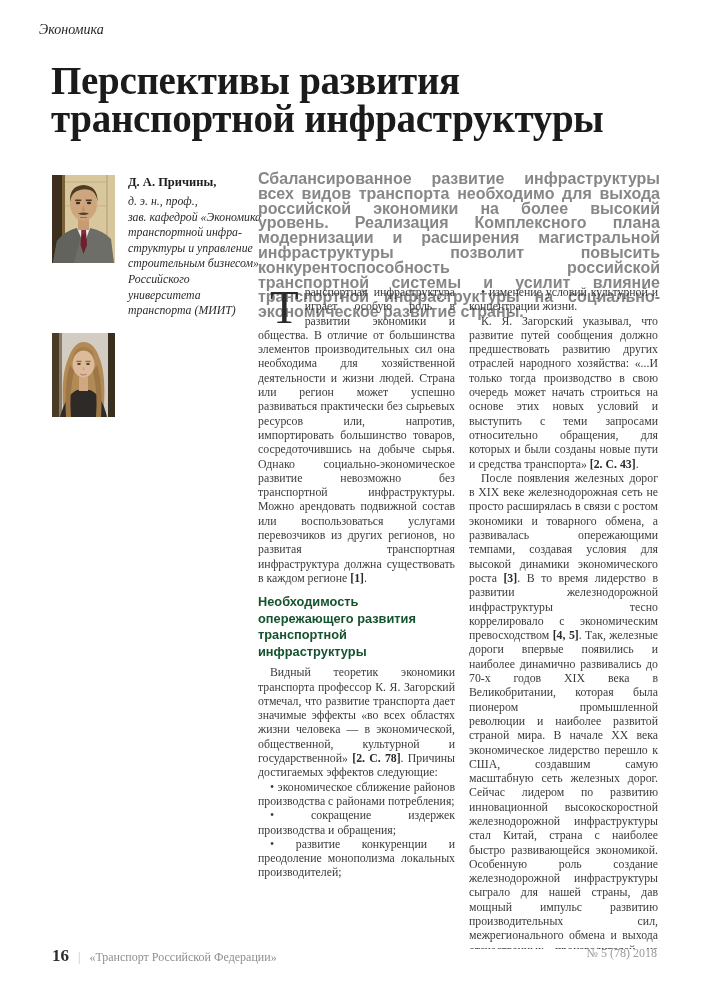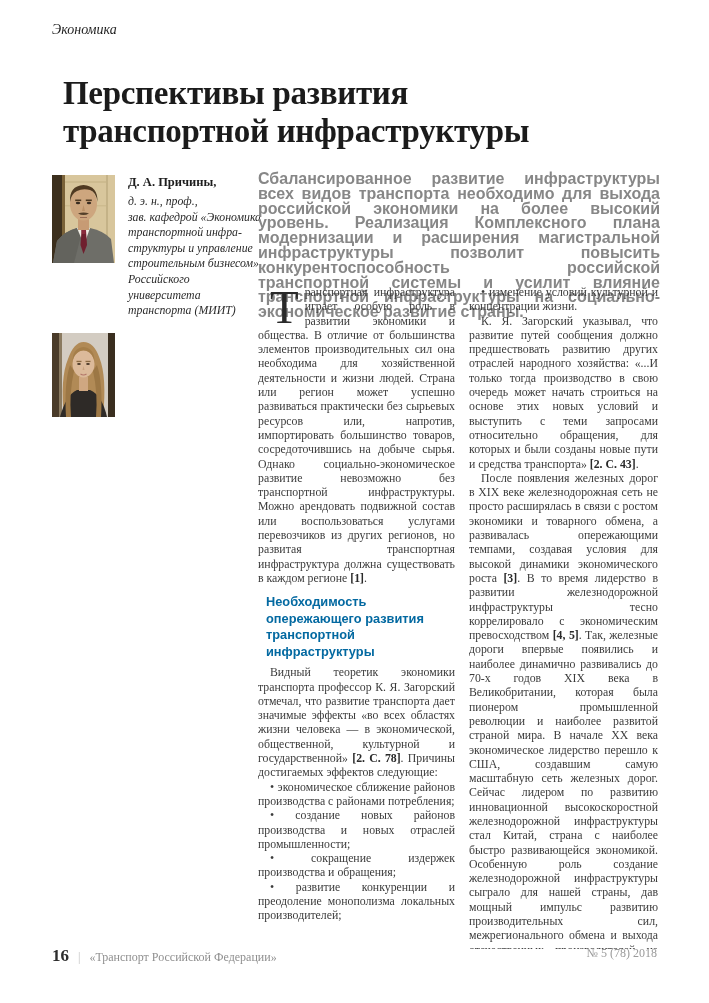--- a/index.html
+++ b/index.html
@@ -1,26 +1,26 @@
 <!DOCTYPE html>
 <html lang="ru"><head>
 <meta charset="utf-8">
 <style>
   html,body{margin:0;padding:0;}
   body{
     width:709px;height:1003px;background:#ffffff;position:relative;
     font-family:"Liberation Serif", serif;overflow:hidden;
   }
   .section-label{
-    position:absolute;left:52px;top:22px;
+    position:absolute;left:39px;top:22px;
     font-style:italic;font-size:14px;color:#1f1f1f;
   }
   .title{
-    position:absolute;left:51px;top:62px;margin:12px;
-    font-size:33px;line-height:38px;font-weight:700;color:#1b1b1b;
+    position:absolute;left:51px;top:62px;margin:0;
+    font-size:39px;line-height:38px;font-weight:700;color:#1b1b1b;
     letter-spacing:-0.3px;white-space:pre-line;
     font-family:"Liberation Serif", serif;
   }
   .authors{position:absolute;left:52px;top:175px;width:212px;}
   .author{display:flex;gap:13px;align-items:flex-start;margin-bottom:14px;}
   .photo{flex:0 0 63px;width:63px;}
   .photo svg{display:block;}
   .a-info{width:136px;}
   .a-name{font-weight:700;font-size:12.5px;color:#1d1d1d;margin-bottom:4px;}
   .a-bio{
@@ -42,22 +42,22 @@
   .col p b{color:#2a2a2a;}
   .p-indent{text-indent:12px;}
   .bullet{text-indent:12px;}
   .bullet::before{content:"\2022\00a0";}
   .dropcap{
     float:left;font-size:47px;line-height:38px;font-weight:400;color:#2a2a2a;
     padding:3px 6px 0 12px;
   }
   .red-heading{
     font-family:"Liberation Sans", sans-serif;font-weight:700;
-    font-size:12.8px;line-height:16.5px;color:#0369a1;
-    margin:9px 8px 5px;white-space:pre-line;
+    font-size:12.8px;line-height:16.5px;color:#14532d;
+    margin:9px 0 5px;white-space:pre-line;
   }
   .footer{
     position:absolute;left:52px;right:52px;top:946px;height:16px;
     font-size:12px;color:#8f8f8f;
   }
   .footer .pg{font-weight:700;color:#2e2e2e;margin-right:9px;font-size:17px;}
   .footer .sep{color:#c2c2c2;margin-right:9px;}
   .footer .issue{position:absolute;right:0;top:0;color:#9a9a9a;}
 </style>
 </head>
@@ -137,21 +137,20 @@
 <div class="abstract">Сбалансированное развитие инфраструктуры всех видов транспорта необходимо для выхода российской экономики на более высокий уровень. Реализация Комплексного плана модернизации и расширения магистральной инфраструктуры позволит повысить конкурентоспособность российской транспортной системы и усилит влияние транспортной инфраструктуры на социально-экономическое развитие страны.</div>
 
 <div class="columns">
   <div class="col col1">
     <p><span class="dropcap">Т</span><span>ранспортная инфраструктура играет особую роль в развитии экономики и общества. В отличие от большинства элементов производительных сил она необходима для хозяйственной деятельности и жизни людей. Страна или регион может успешно развиваться практически без сырьевых ресурсов или, напротив, импортировать большинство товаров, сосредоточившись на добыче сырья. Однако социально-экономическое развитие невозможно без транспортной инфраструктуры. Можно арендовать подвижной состав или воспользоваться услугами перевозчиков из других регионов, но развитая транспортная инфраструктура должна существовать в каждом регионе <b>[1]</b>.</span></p>
     <h2 class="red-heading">Необходимость
 опережающего развития
 транспортной инфраструктуры</h2>
     <p class="p-indent">Видный теоретик экономики транспорта профессор К. Я. Загорский отмечал, что развитие транспорта дает значимые эффекты «во всех областях жизни человека — в экономической, общественной, культурной и государственной» <b>[2. С. 78]</b>. Причины достигаемых эффектов следующие:</p>
     <p class="bullet">экономическое сближение районов производства с районами потребления;</p>
-    <p class="bullet">создание новых районов производства и новых отраслей промышленности;</p>
     <p class="bullet">сокращение издержек производства и обращения;</p>
     <p class="bullet">развитие конкуренции и преодоление монополизма локальных производителей;</p>
 
   </div>
   <div class="col col2">
     <p class="bullet">изменение условий культурной и концентрации жизни.</p>
     <p class="p-indent">К. Я. Загорский указывал, что развитие путей сообщения должно предшествовать развитию других отраслей народного хозяйства: «...И только тогда производство в свою очередь может начать строиться на основе этих новых условий и выступить с теми запросами относительно обращения, для которых и были созданы новые пути и средства транспорта» <b>[2. С. 43]</b>.</p>
     <p class="p-indent">После появления железных дорог в XIX веке железнодорожная сеть не просто расширялась в связи с ростом экономики и товарного обмена, а развивалась опережающими темпами, создавая условия для высокой динамики экономического роста <b>[3]</b>. В то время лидерство в развитии железнодорожной инфраструктуры тесно коррелировало с экономическим превосходством <b>[4, 5]</b>. Так, железные дороги впервые появились и наиболее динамично развивались до 70-х годов XIX века в Великобритании, которая была пионером промышленной революции и наиболее развитой страной мира. В начале XX века экономическое лидерство перешло к США, создавшим самую масштабную сеть железных дорог. Сейчас лидером по развитию инновационной высокоскоростной железнодорожной инфраструктуры стал Китай, страна с наиболее быстро развивающейся экономикой. Особенную роль создание железнодорожной инфраструктуры сыграло для нашей страны, дав мощный импульс развитию производительных сил, межрегионального обмена и выхода отечественных производителей на мировые рынки .</p>
 
   </div>

